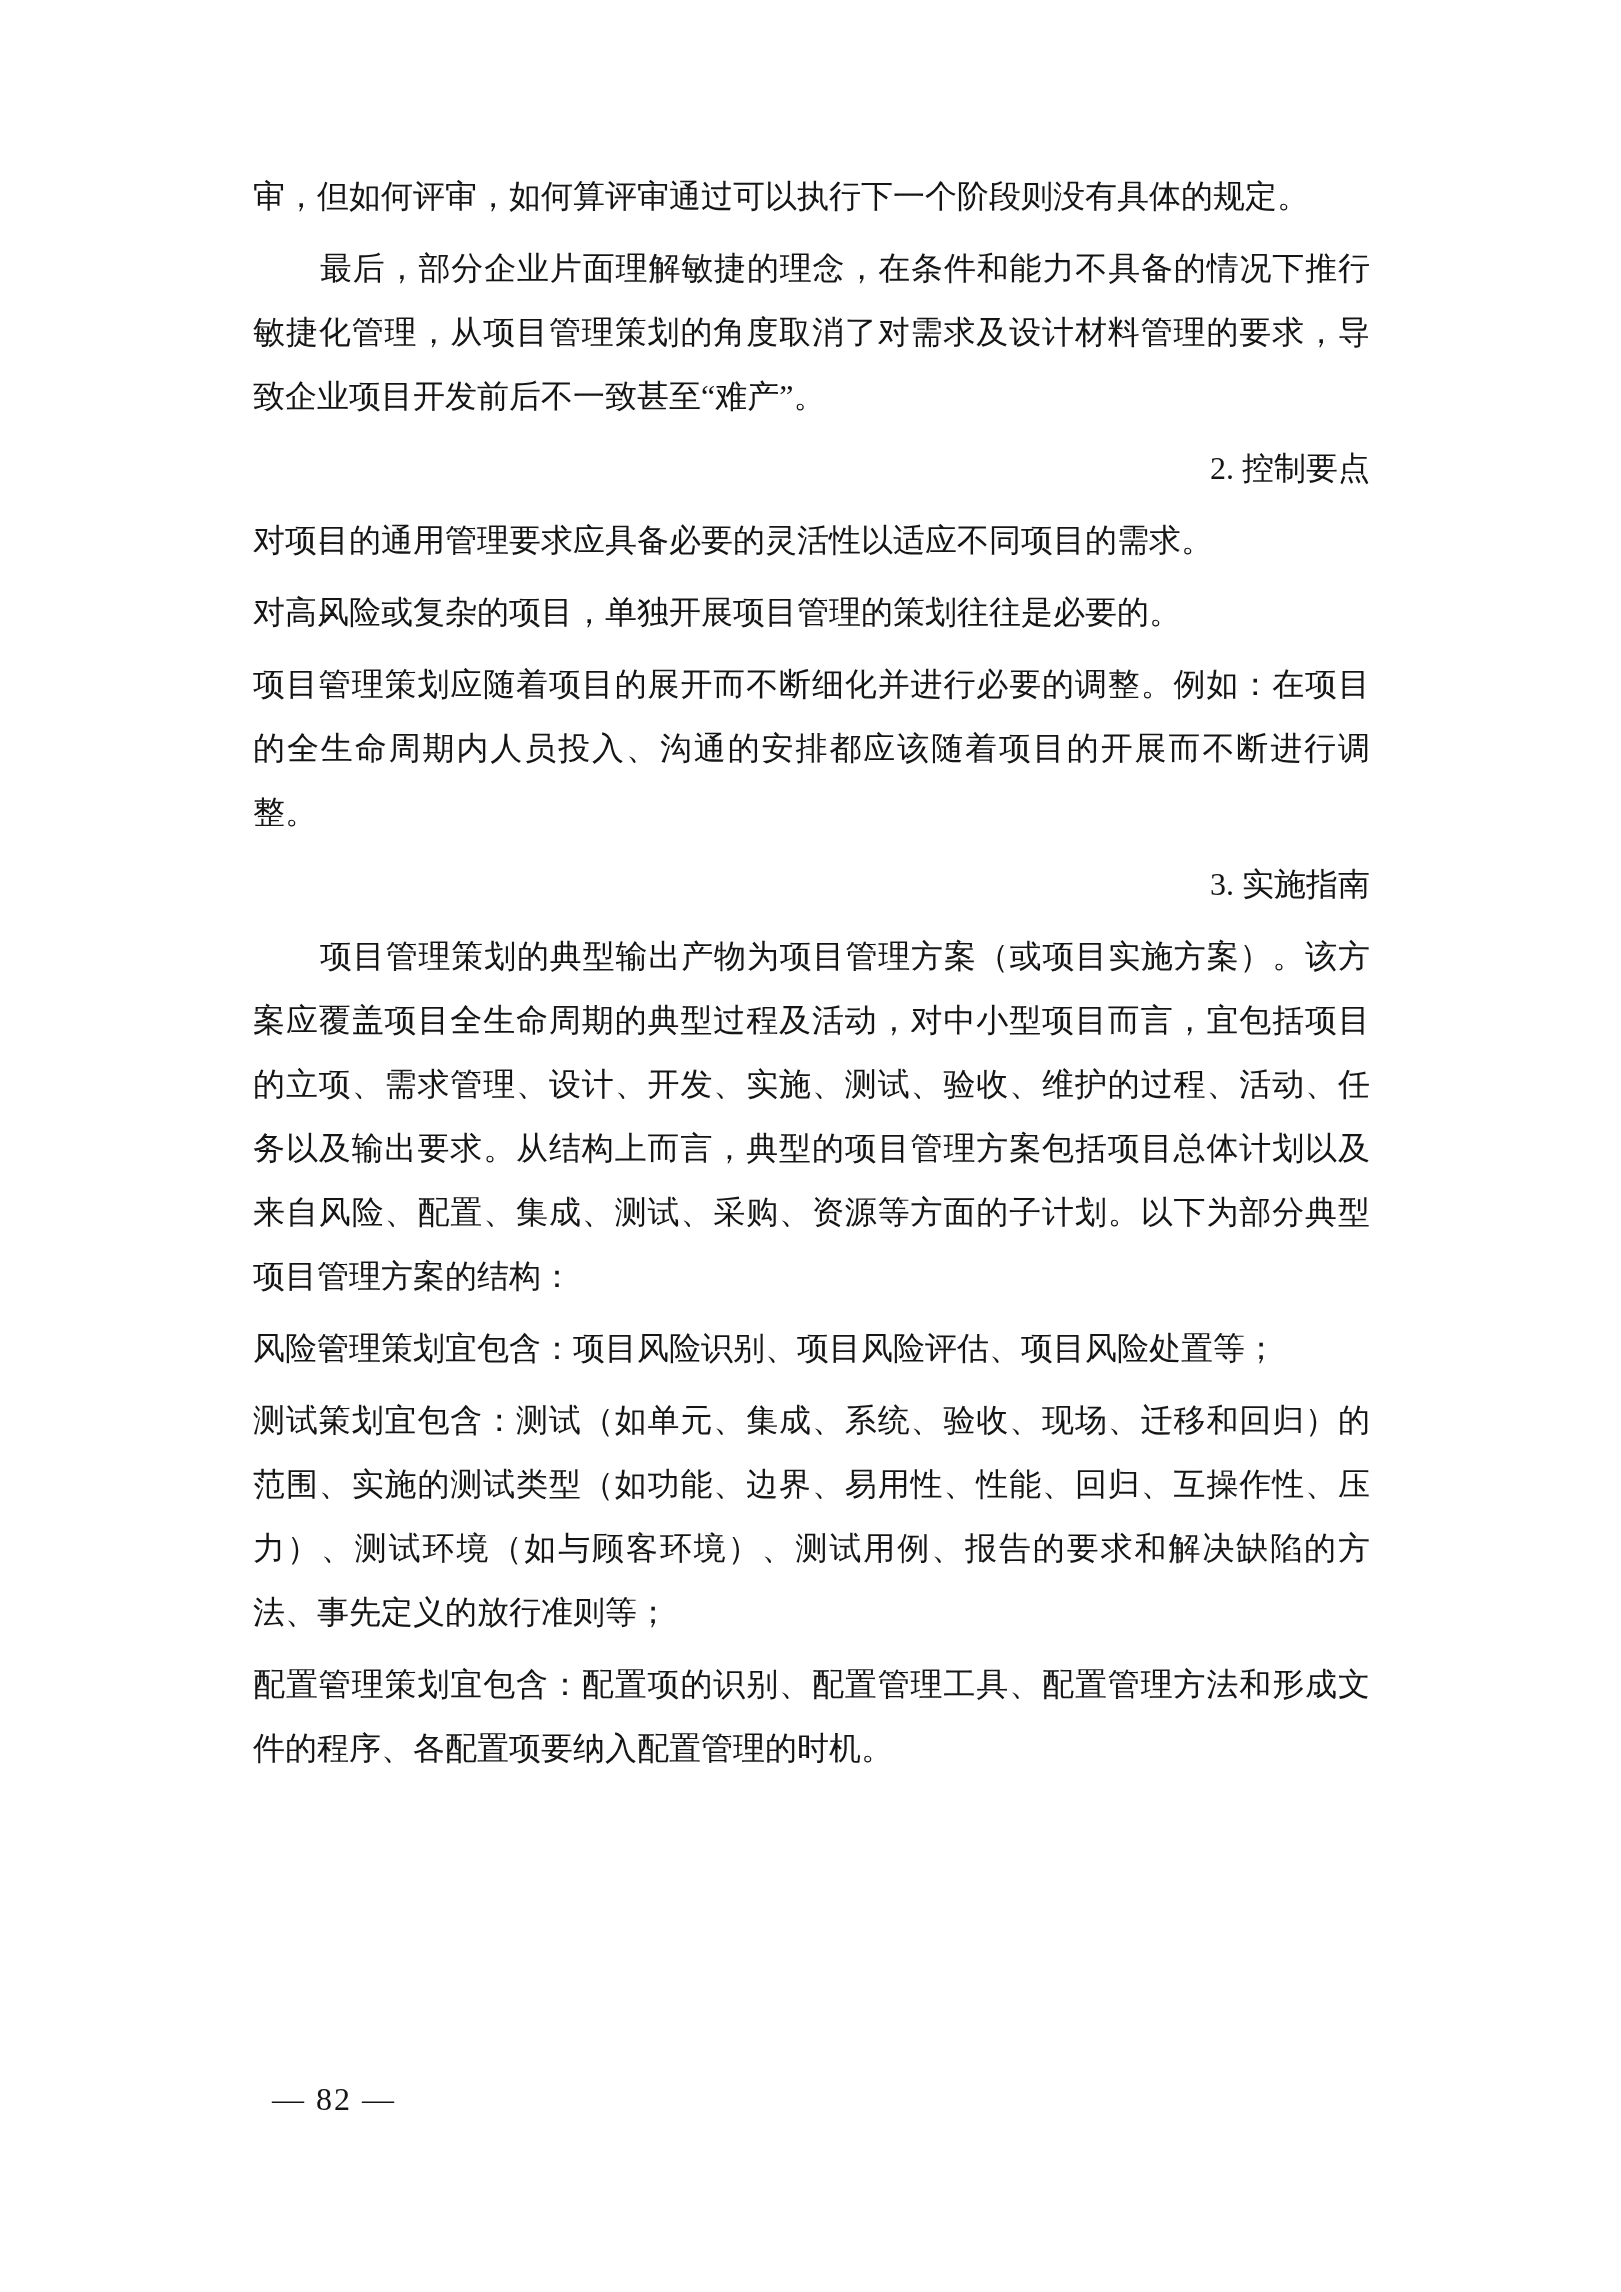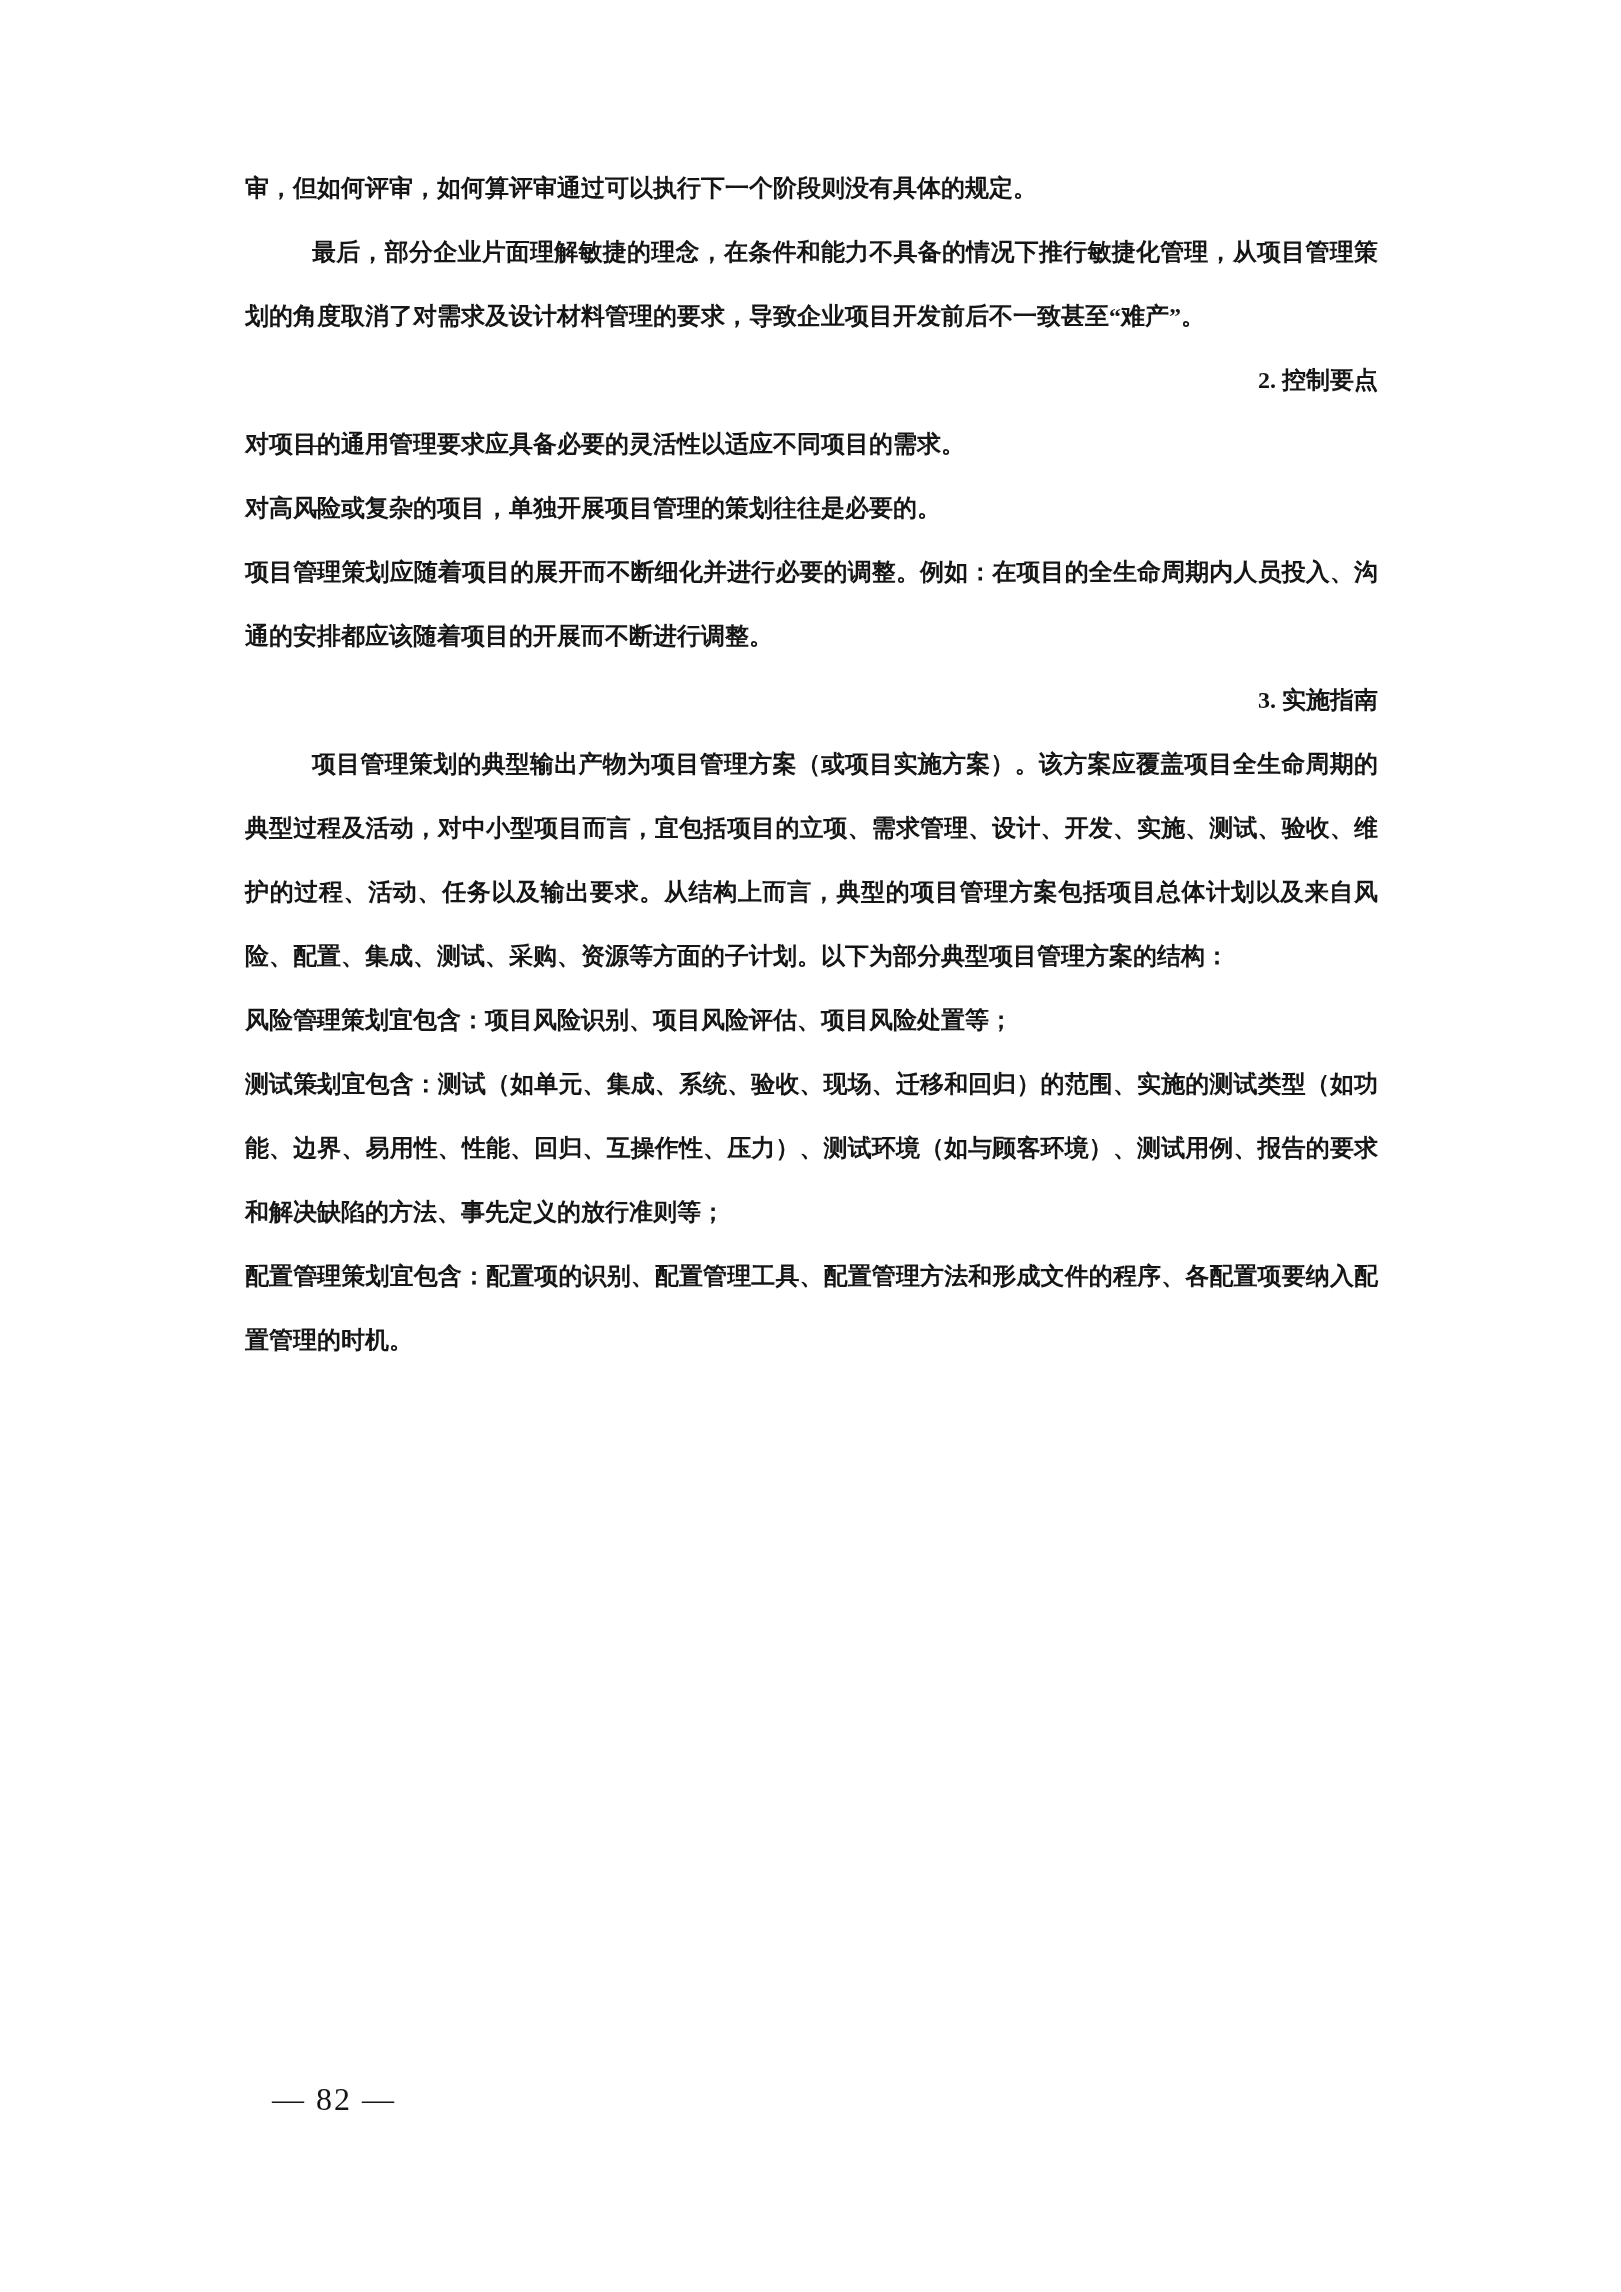--- a/index.html
+++ b/index.html
@@ -19,25 +19,25 @@
     position: absolute;
     left: 245px;
     top: 156px;
     width: 1133px;
     font-size: 32px;
     line-height: 64px;
     text-align: justify;
     text-justify: inter-ideograph;
   }
   .content p, .content h3, .content .li, .content .sub {
-    margin: 0;
+    margin: 8px;
     padding: 0;
-    font-size: 24px;
+    font-size: 32px;
     line-height: 64px;
-    font-weight: bold;
+    font-weight: normal;
   }
   .cont { text-indent: 0; }
   .para { text-indent: 67px; }
   .heading {
     font-weight: bold;
     text-indent: 67px;
     text-align: right;
   }
   .sub {
     padding-left: 117px;

